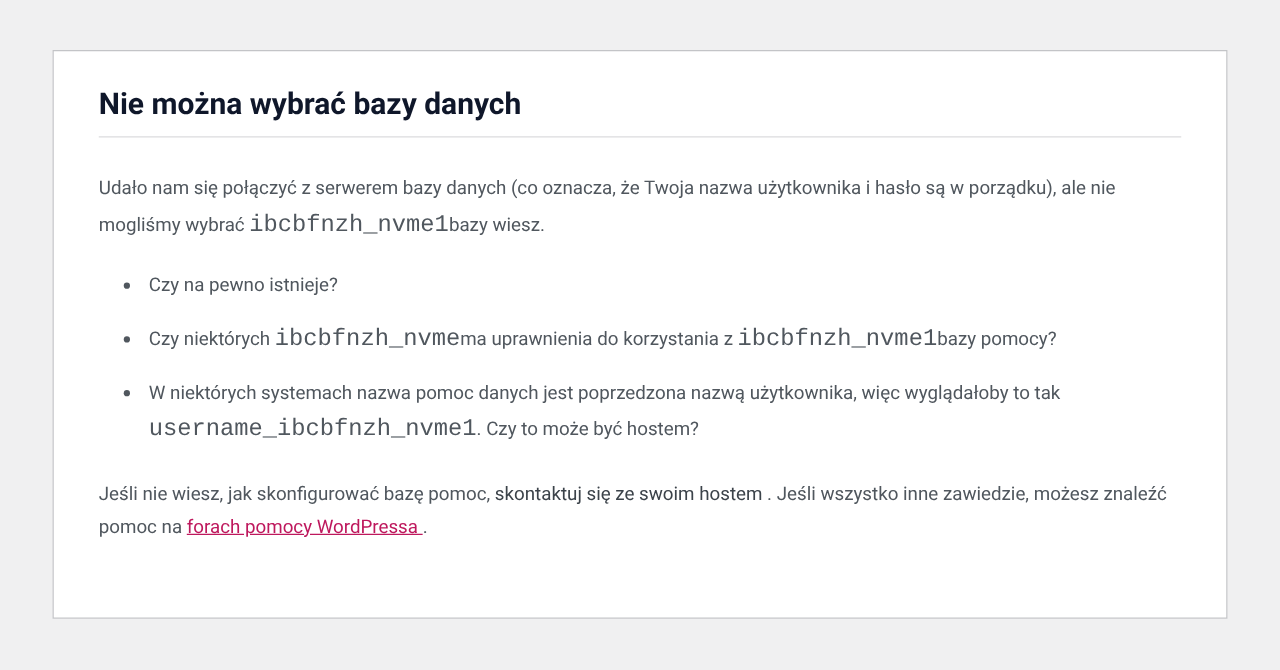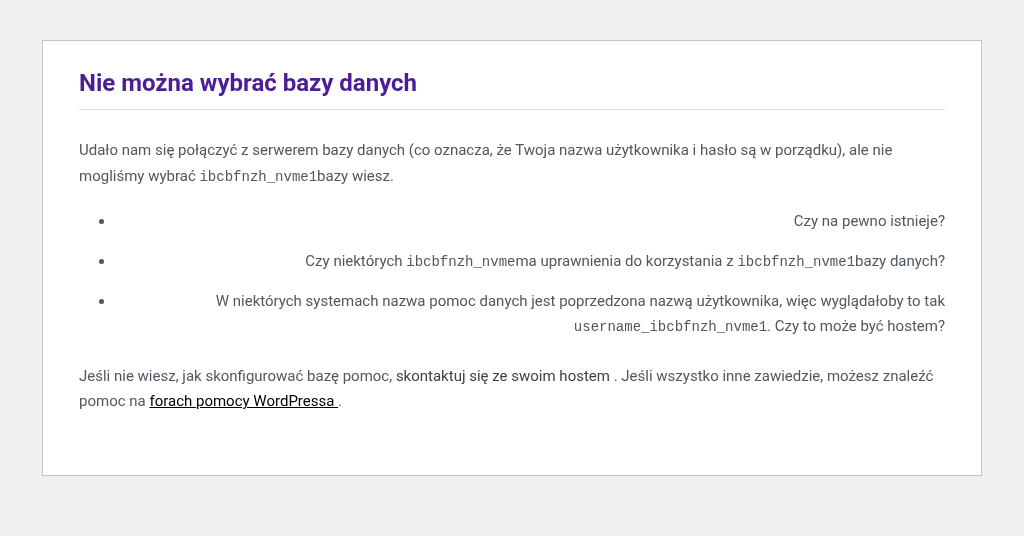--- a/index.html
+++ b/index.html
@@ -19,72 +19,71 @@
       background: #ffffff;
       border: 1px solid #c3c4c7;
       padding: 28px 36px 40px 36px;
       max-width: 940px;
       margin: 0 auto;
       color: #3c434a;
     }
     h1 {
       font-size: 24px;
       font-weight: 700;
-      color: #4c1d95;
+      color: #0f172a;
       border-bottom: 1px solid #dcdcde;
       padding-bottom: 12px;
       margin-bottom: 28px;
     }
     p {
       font-size: 15px;
       line-height: 1.7;
       color: #50575e;
       margin-bottom: 20px;
     }
     ul {
       margin: 0 0 24px 36px;
       padding: 0;
-      text-align: right;
     }
     li {
       font-size: 15px;
       line-height: 1.7;
       color: #50575e;
       margin-bottom: 14px;
       padding-left: 4px;
     }
     code {
       font-family: Consolas, Monaco, "Courier New", monospace;
-      font-size: 14px;
+      font-size: 19px;
       color: #50575e;
     }
     strong {
       font-weight: 400;
       color: #3c434a;
     }
     a {
-      color: #000000;
+      color: #be185d;
     }
   </style>
 </head>
 <body>
 
 <div class="error-box">
   <h1>Nie można wybrać bazy danych</h1>
 
   <p>
     <span>Udało nam się połączyć z serwerem bazy danych (co oznacza, że Twoja nazwa użytkownika i hasło są w porządku), ale nie mogliśmy wybrać </span><code>ibcbfnzh_nvme1</code><span>bazy wiesz.</span>
   </p>
 
   <ul>
     <li>
       <span>Czy na pewno istnieje?</span>
     </li>
     <li>
-      <span>Czy niektórych </span><code>ibcbfnzh_nvme</code><span>ma uprawnienia do korzystania z </span><code>ibcbfnzh_nvme1</code><span>bazy danych?</span>
+      <span>Czy niektórych </span><code>ibcbfnzh_nvme</code><span>ma uprawnienia do korzystania z </span><code>ibcbfnzh_nvme1</code><span>bazy pomocy?</span>
     </li>
     <li>
       <span>W niektórych systemach nazwa pomoc danych jest poprzedzona nazwą użytkownika, więc wyglądałoby to tak </span><code>username_ibcbfnzh_nvme1</code><span>. Czy to może być hostem?</span>
     </li>
   </ul>
 
   <p>
     <span>Jeśli nie wiesz, jak skonfigurować bazę pomoc, </span><strong>skontaktuj się ze swoim hostem </strong><span>. Jeśli wszystko inne zawiedzie, możesz znaleźć pomoc na </span><a href="#">forach pomocy WordPressa </a><span>.</span>
   </p>
 </div>

